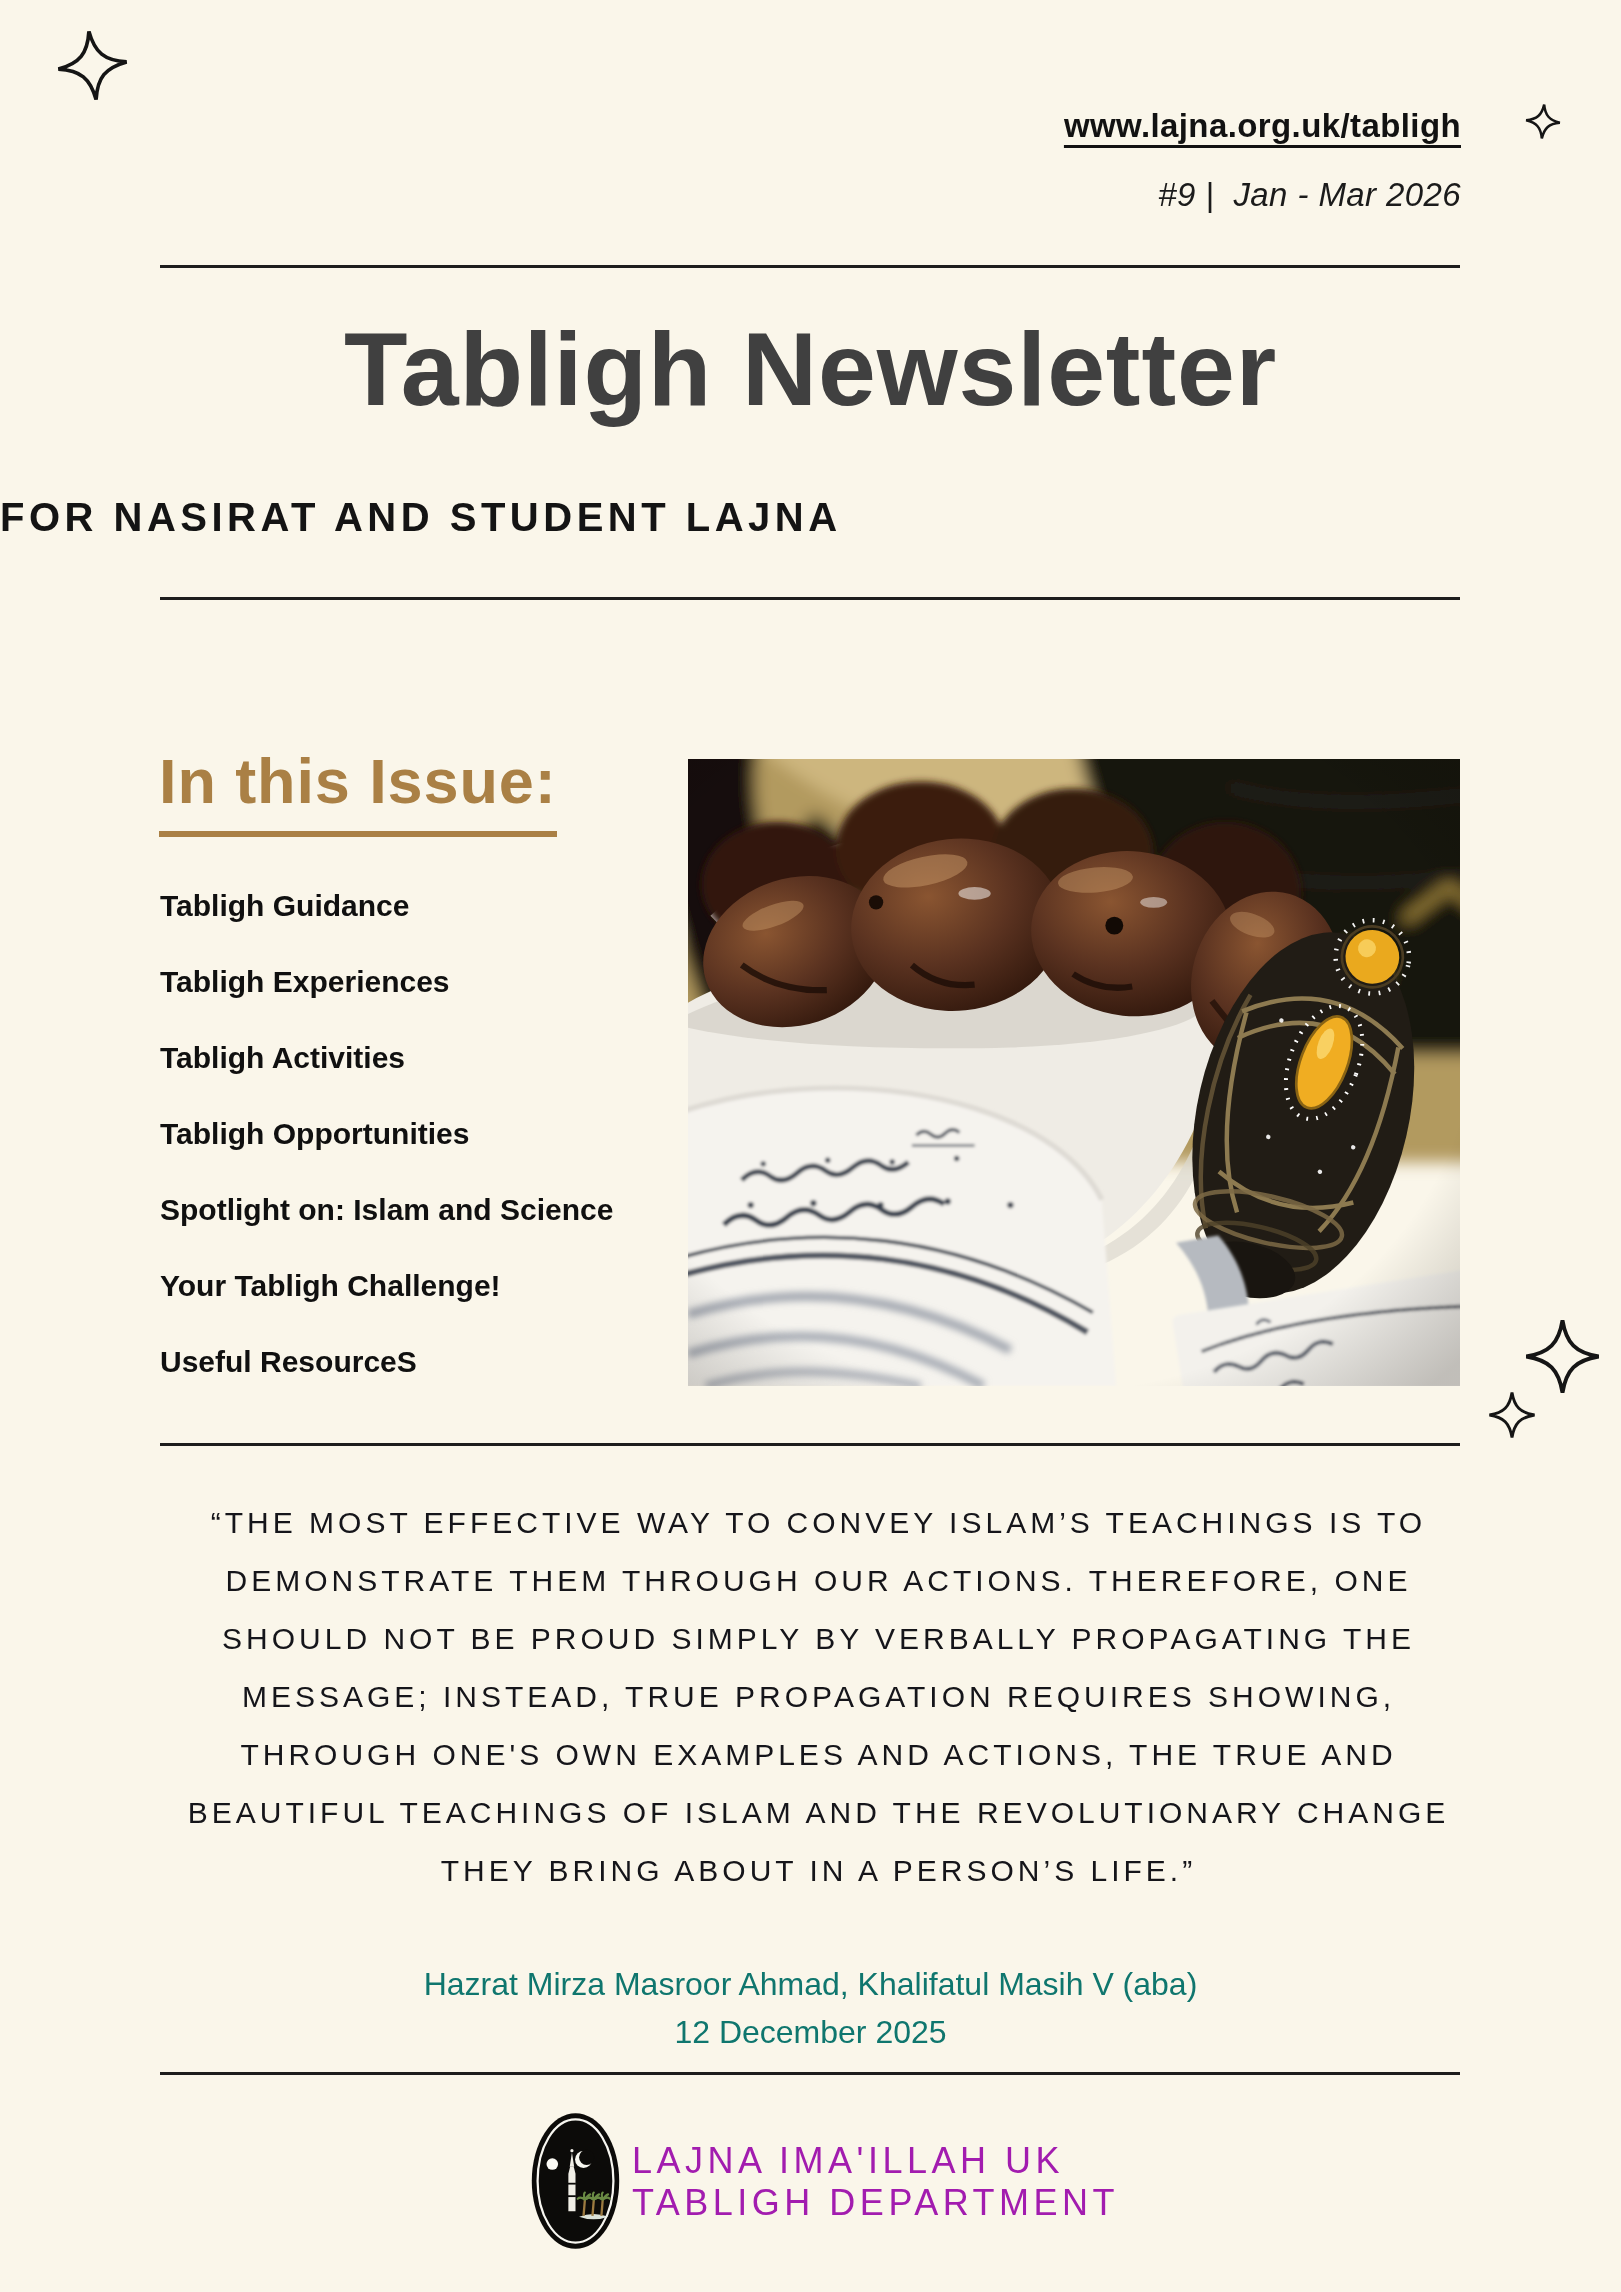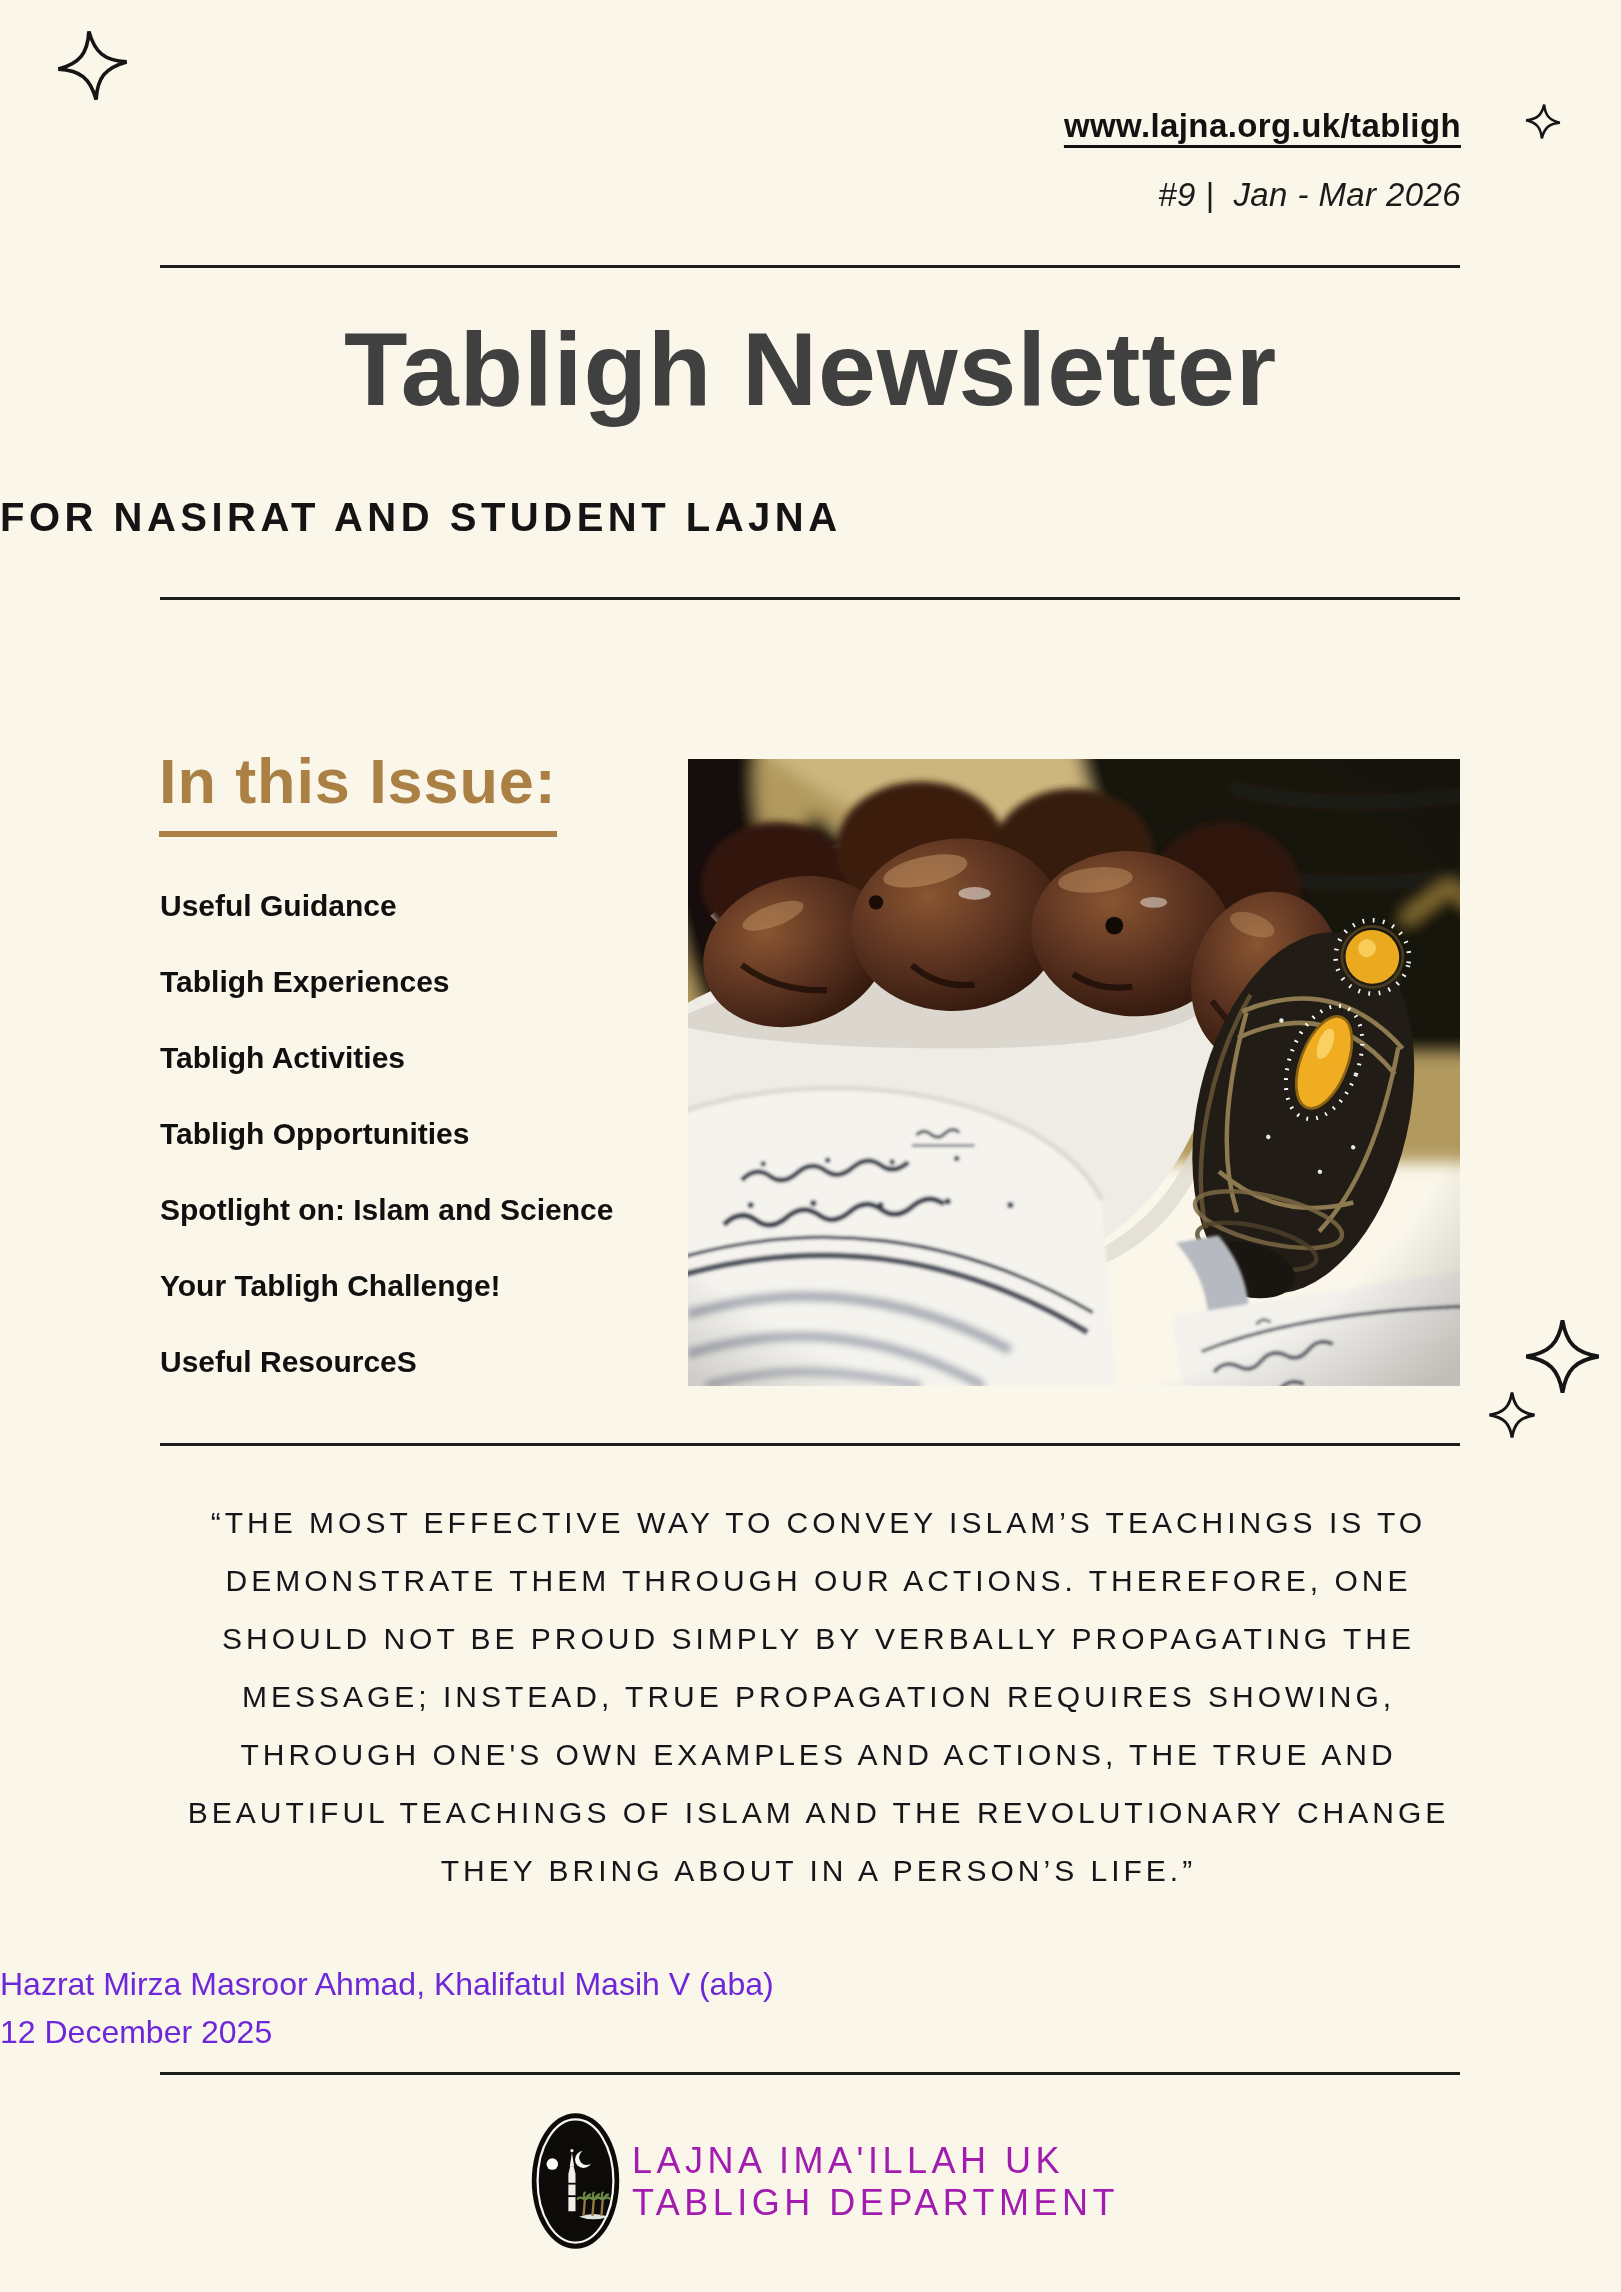--- a/index.html
+++ b/index.html
@@ -18,22 +18,22 @@
                font-size:63px;font-weight:700;color:#aa8045;letter-spacing:0.9px;
                border-bottom:6.3px solid #aa8045;padding-bottom:14px;}
   .toc{position:absolute;left:160px;top:891px;list-style:none;margin:0;padding:0;}
   .toc li{font-size:30px;font-weight:700;line-height:30px;margin-bottom:46px;color:#101010;}
   .photo{position:absolute;left:688px;top:759px;width:772px;height:627px;}
   .photo svg{display:block;width:100%;height:100%;}
   .sparkle{position:absolute;}
   .sparkle svg{display:block;width:100%;height:100%;}
   .quote{position:absolute;left:156px;top:1494px;width:1325px;text-align:center;
          font-size:30px;font-weight:500;letter-spacing:4px;line-height:58px;color:#15151a;margin:0;}
-  .attr{position:absolute;left:0;top:1960px;width:100%;
-        font-size:32px;line-height:48px;color:#6d28d9;}
+  .attr{position:absolute;left:0;top:1960px;width:100%;text-align:center;
+        font-size:32px;line-height:48px;color:#0f766e;}
   .footer-logo{position:absolute;left:530px;top:2111px;width:91px;height:140px;}
   .footer-logo svg{display:block;width:100%;height:100%;}
   .footer-text{position:absolute;left:632px;top:2140px;font-size:36px;letter-spacing:4.5px;
                line-height:42px;color:#a21caf;}
 </style>
 </head>
 <body>
 
 <div class="page">
 
@@ -61,21 +61,21 @@
   <a class="site-link" href="#">www.lajna.org.uk/tabligh</a>
   <div class="issue">#9 |  Jan - Mar 2026</div>
   <div class="divider" style="top:265px;"></div>
 
   <div class="title">Tabligh Newsletter</div>
   <div class="subtitle">FOR NASIRAT AND STUDENT LAJNA</div>
   <div class="divider" style="top:597px;"></div>
 
   <div class="toc-heading">In this Issue:</div>
   <ul class="toc">
-    <li>Useful Guidance</li>
+    <li>Tabligh Guidance</li>
     <li>Tabligh Experiences</li>
     <li>Tabligh Activities</li>
     <li>Tabligh Opportunities</li>
     <li>Spotlight on: Islam and Science</li>
     <li>Your Tabligh Challenge!</li>
     <li>Useful ResourceS</li>
   </ul>
 
   <figure class="photo" style="margin:0;" role="img" aria-label="Bowl of dates beside a jewelled egg ornament and open Qur'an pages on a patterned cloth">
     <svg viewBox="0 0 862 700">

